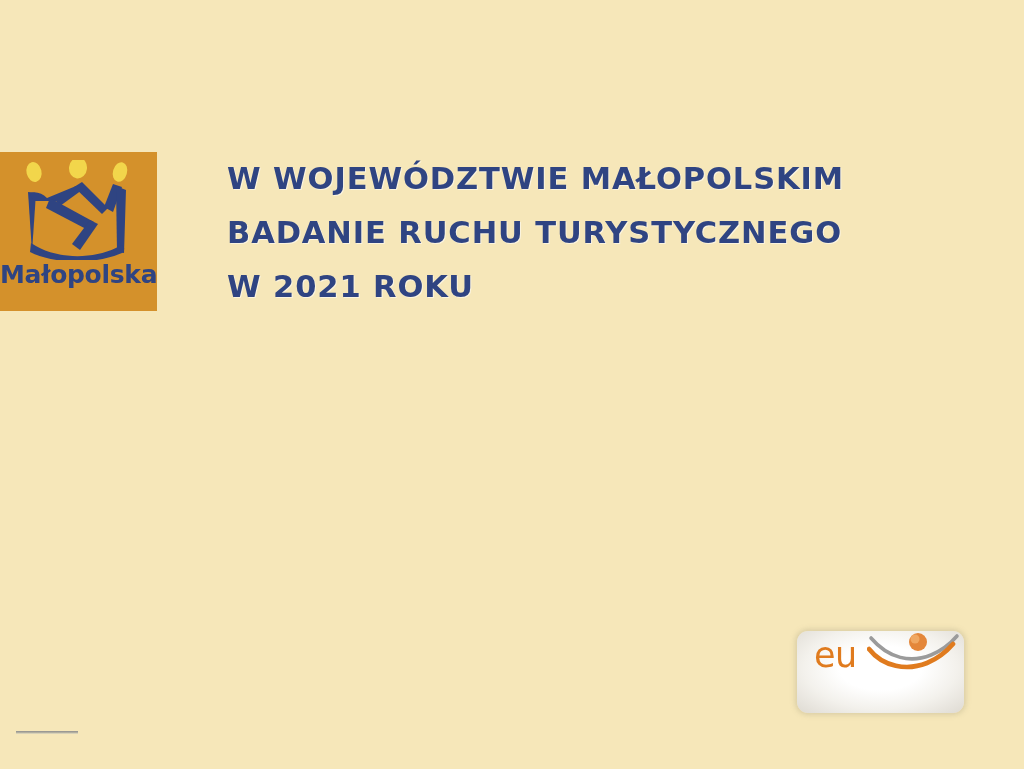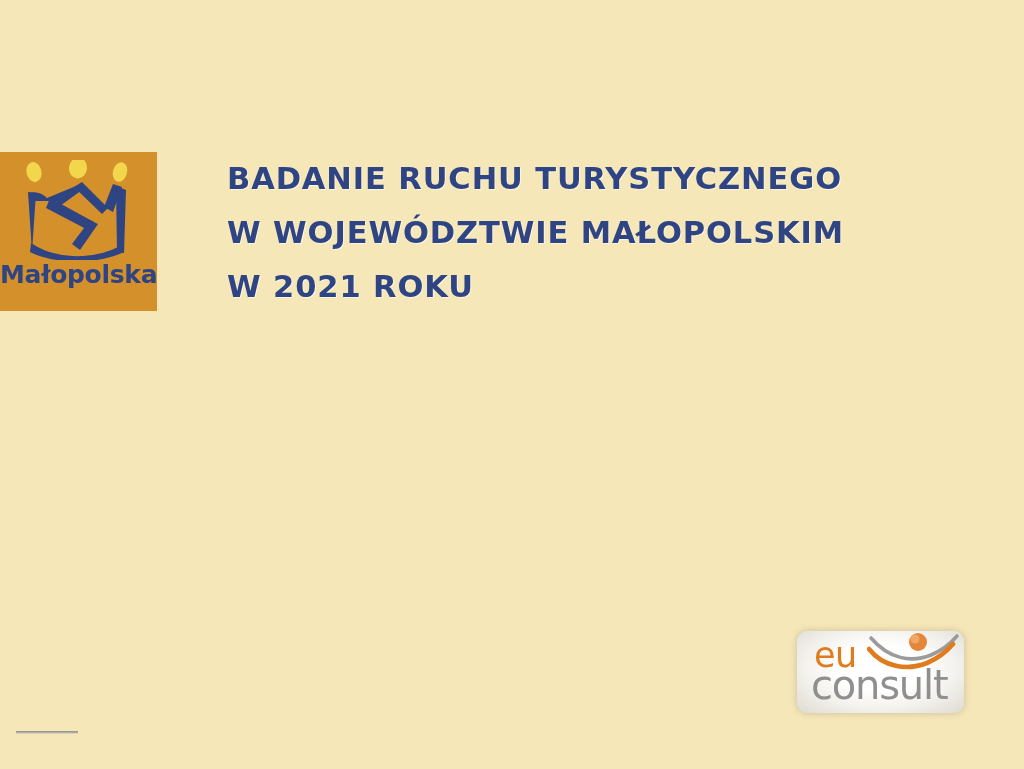--- a/index.html
+++ b/index.html
@@ -149,38 +149,37 @@
         <path d="M34,38 L78,62 L72,70 L30,48 Z" fill="#2f4482"></path>
         <path d="M74,60 L82,64 L64,90 L56,84 Z" fill="#2f4482"></path>
 
         <path d="M15,83 C40,100 78,100 104,86 C108,84 110,90 106,93 C78,105 38,104 14,92 Z" fill="#2f4482"></path>
       </svg>
     </div>
     <div class="malopolska-wordmark">Małopolska</div>
   </div>
 
   <div class="title-block">
+    <div class="title-line">W WOJEWÓDZTWIE MAŁOPOLSKIM</div>
     <div class="title-line">BADANIE RUCHU TURYSTYCZNEGO</div>
-    <div class="title-line">W WOJEWÓDZTWIE MAŁOPOLSKIM</div>
     <div class="title-line">W 2021 ROKU</div>
   </div>
 
   <div class="euconsult-logo">
     <div class="euconsult-inner">
       <div class="euconsult-swoosh">
         <svg viewBox="0 0 95 42" width="95" height="42" xmlns="http://www.w3.org/2000/svg">
 
           <path d="M4,5 C22,26 44,30 64,22 C76,17 84,10 90,3" stroke="#9b9b9b" stroke-width="3.6" fill="none" stroke-linecap="round"></path>
 
           <path d="M2,16 C16,34 40,38 60,30 C72,25 80,18 86,11" stroke="#e07b1e" stroke-width="4.6" fill="none" stroke-linecap="round"></path>
 
           <circle cx="51" cy="9" r="9" fill="#e4873a"></circle>
           <circle cx="48" cy="6" r="4.5" fill="#f0a862"></circle>
         </svg>
       </div>
       <div class="euconsult-eu">eu</div>
-      <div class="euconsult-consult">consult</div>
     </div>
   </div>
 
   <div class="bottom-rule"></div>
 
 </div>
 
 </body></html>

